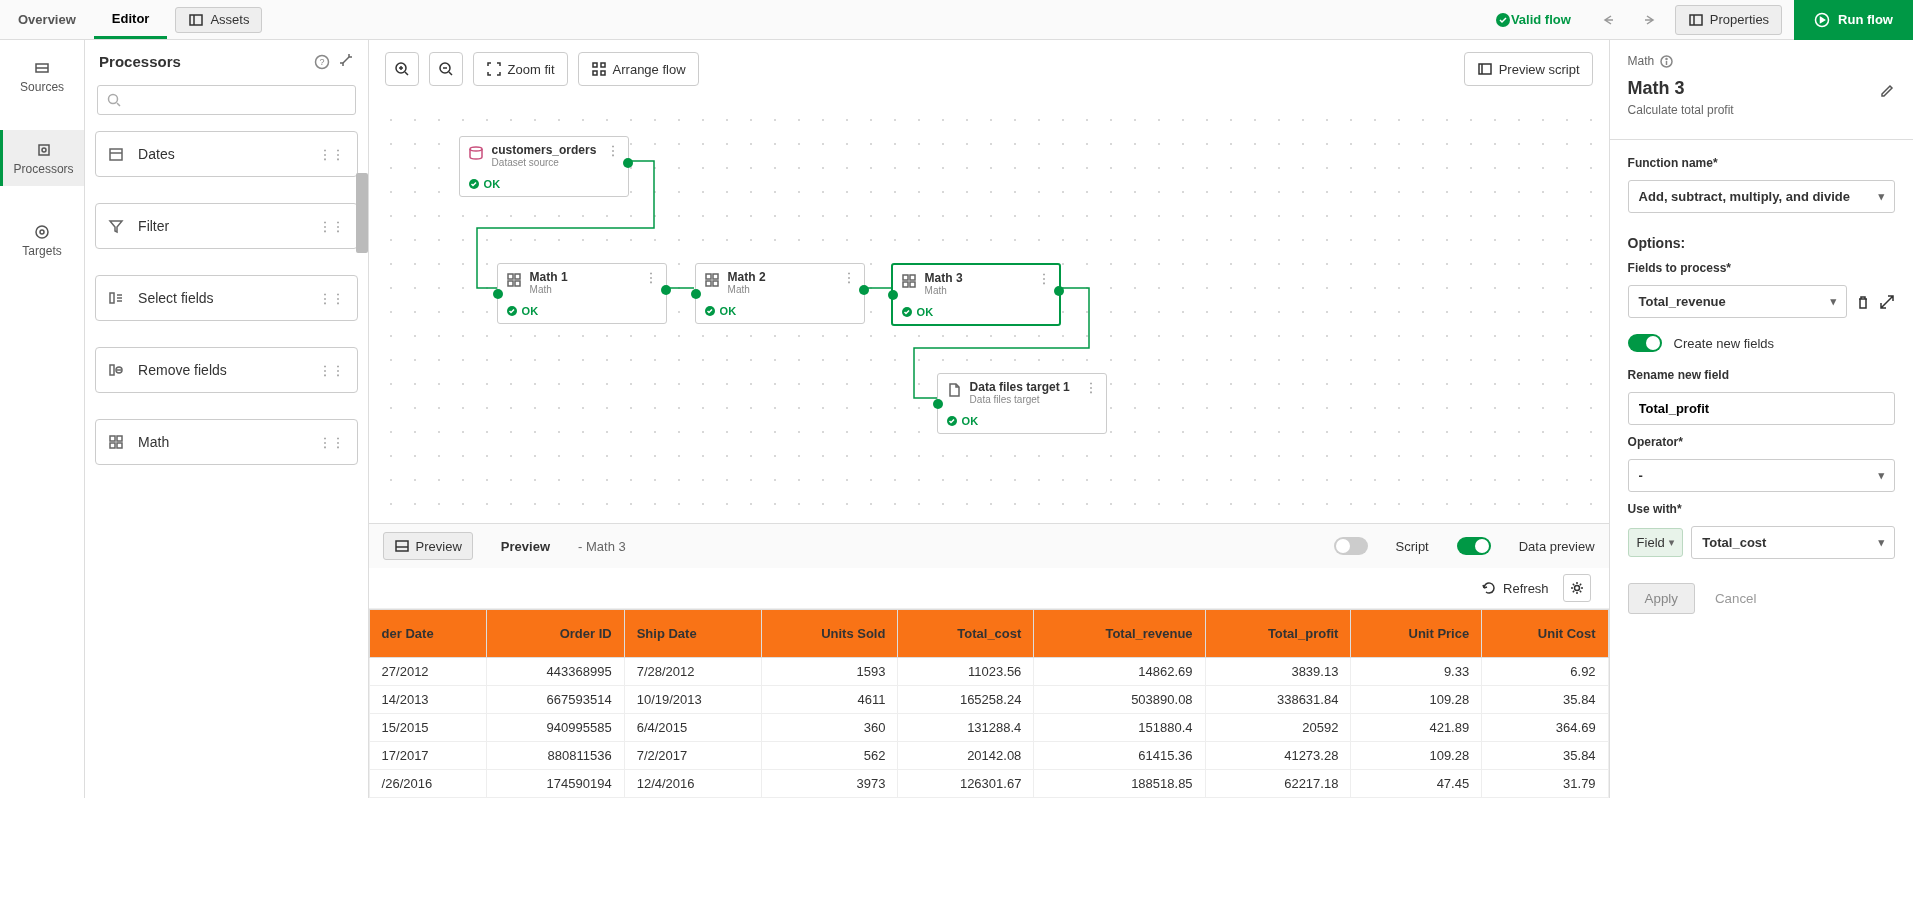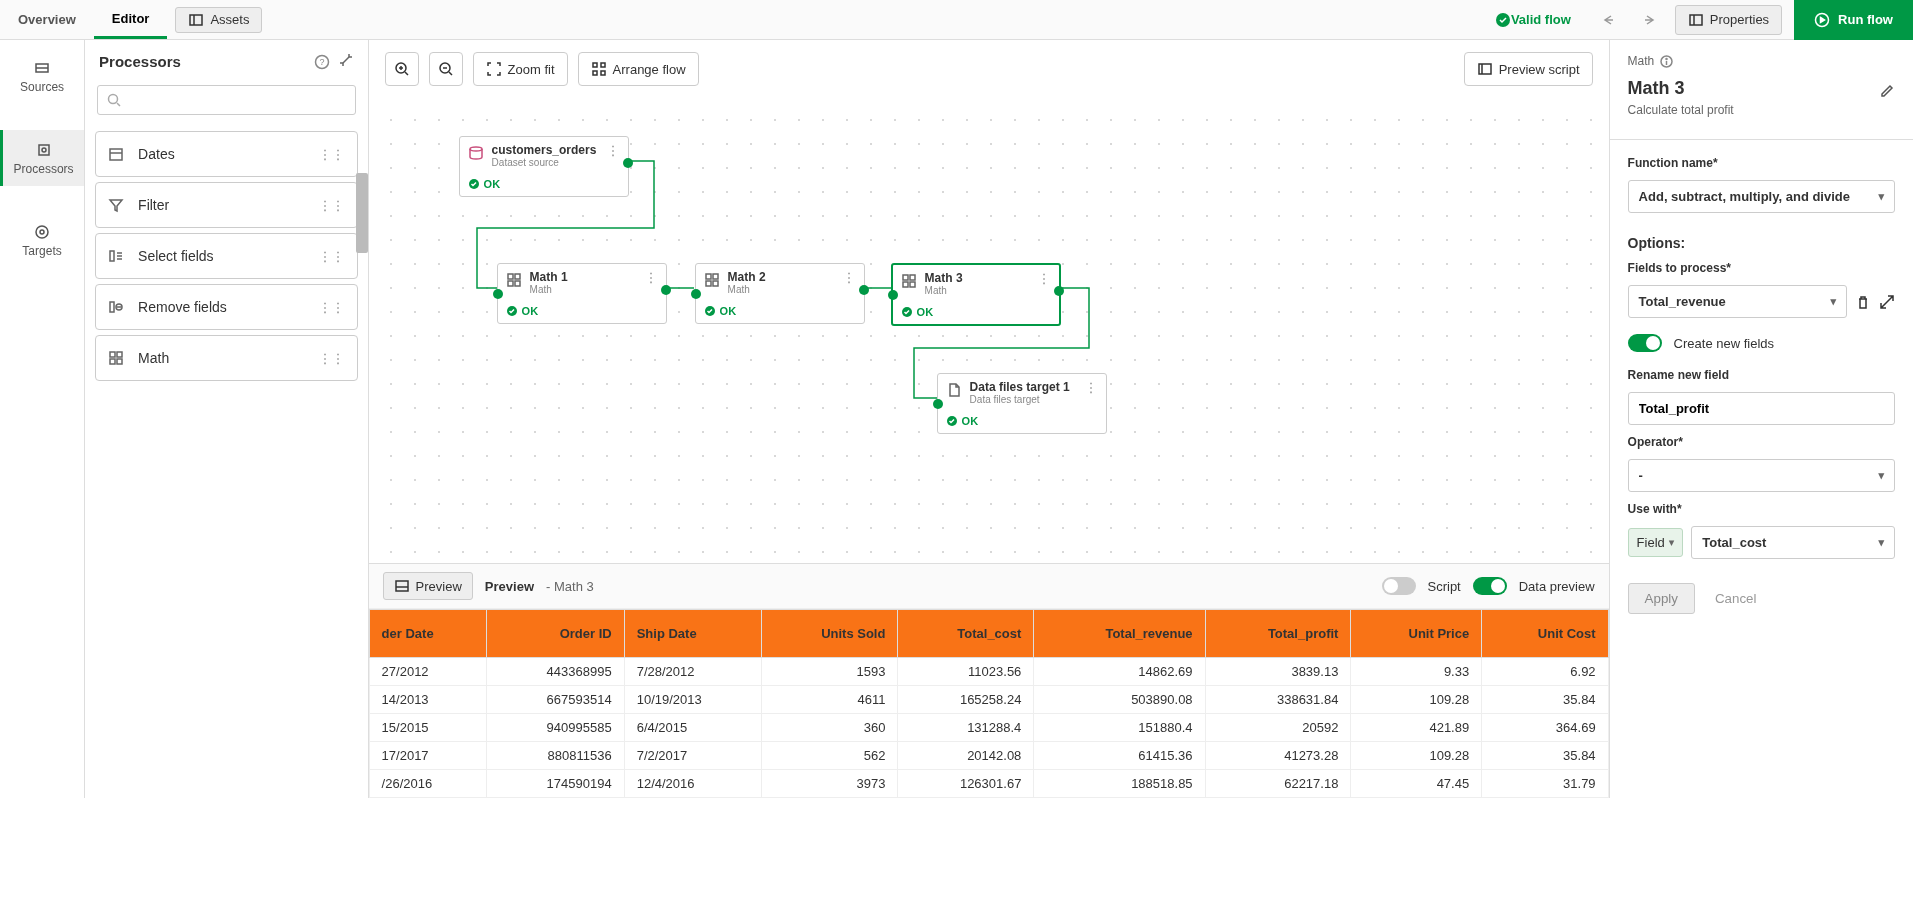--- a/index.html
+++ b/index.html
@@ -27,21 +27,21 @@
 .left-tab.active { background: #eee; border-left: 3px solid #009845; }
 
 
 .proc-panel { width: 300px; display: flex; flex-direction: column; border-right: 1px solid #ddd; }
 .proc-header { display: flex; align-items: center; gap: 8px; padding: 12px 14px 8px; }
 .proc-header h3 { font-size: 15px; font-weight: 600; margin-right: auto; }
 .collapse-icon { cursor: pointer; color: #666; }
 .proc-search { margin: 6px 12px 10px; border: 1px solid #ccc; border-radius: 3px; display: flex; align-items: center; padding: 6px 8px; }
 .proc-search input { border: none; outline: none; flex: 1; margin-left: 6px; font-size: 13px; }
 .proc-list { flex: 1; overflow-y: auto; padding: 6px 10px; position: relative; }
-.proc-item { display: flex; align-items: center; gap: 14px; padding: 14px 12px; background: #fff; border: 1px solid #ccc; border-radius: 4px; margin-bottom: 5px; cursor: grab; }
+.proc-item { display: flex; align-items: center; gap: 14px; padding: 14px 12px; background: #fff; border: 1px solid #ccc; border-radius: 4px; margin-bottom: 26px; cursor: grab; }
 .proc-item-icon { width: 18px; height: 18px; color: #666; }
 .proc-item-name { flex: 1; font-size: 14px; }
 .drag-handle { color: #888; cursor: grab; }
 .proc-scrollbar { position: absolute; right: 0; top: 0; width: 12px; height: 100%; }
 .proc-scrollbar-thumb { position: absolute; right: 0; top: 48px; width: 12px; height: 80px; background: #bbb; border-radius: 2px; }
 
 
 .canvas-wrap { flex: 1; display: flex; flex-direction: column; background: #fff; position: relative; }
 .canvas-toolbar { display: flex; align-items: center; gap: 10px; padding: 12px 16px; }
 .tool-btn { display: flex; align-items: center; gap: 6px; padding: 8px 12px; border: 1px solid #ccc; border-radius: 4px; background: #fff; cursor: pointer; font-size: 13px; }
@@ -58,21 +58,21 @@
 .node-sub { font-size: 10px; color: #888; }
 .node-menu { color: #888; cursor: pointer; }
 .node-status { padding: 4px 8px 6px; display: flex; align-items: center; gap: 4px; font-size: 11px; font-weight: 600; color: #009845; }
 .port { position: absolute; width: 10px; height: 10px; background: #009845; border-radius: 50%; }
 .port.in { left: -5px; top: 50%; transform: translateY(-50%); }
 .port.out { right: -5px; top: 35%; }
 
 svg.wires { position: absolute; inset: 0; width: 100%; height: 100%; pointer-events: none; }
 
 
-.preview-bar { display: flex; align-items: center; gap: 12px; padding: 8px 14px; border-top: 1px solid #ddd; background: #fafafa; }
+.preview-bar { display: flex; align-items: center; gap: 28px; padding: 8px 14px; border-top: 1px solid #ddd; background: #fafafa; }
 .preview-btn { display: flex; align-items: center; gap: 6px; padding: 5px 10px; border: 1px solid #ccc; border-radius: 3px; background: #eee; cursor: pointer; }
 .toggle { width: 34px; height: 18px; border-radius: 9px; position: relative; cursor: pointer; }
 .toggle.off { background: #ccc; }
 .toggle.on { background: #009845; }
 .toggle-knob { position: absolute; top: 2px; width: 14px; height: 14px; background: #fff; border-radius: 50%; }
 .toggle.off .toggle-knob { left: 2px; }
 .toggle.on .toggle-knob { right: 2px; }
 
 
 .table-toolbar { display: flex; align-items: center; justify-content: flex-end; gap: 14px; padding: 6px 18px; }
@@ -444,20 +444,34 @@
         <div class="toggle off">
             <div class="toggle-knob"></div>
           </div>
         <span>Script</span>
         <div class="toggle on">
             <div class="toggle-knob"></div>
           </div>
         <span>Data preview</span>
       </div>
 
+      <div class="table-toolbar">
+        <div class="refresh-btn">
+          <svg class="ic">
+              <path d="M3 8 a5 5 0 1 1 2 4 M3 8 l-1 -3 M3 8 l3 -1"></path>
+            </svg>
+          <span>Refresh</span>
+        </div>
+        <div class="settings-icon">
+          <svg class="ic">
+              <circle cx="8" cy="8" r="2.5"></circle>
+              <path d="M8 2 v2 M8 12 v2 M2 8 h2 M12 8 h2 M3.8 3.8 l1.4 1.4 M10.8 10.8 l1.4 1.4 M3.8 12.2 l1.4 -1.4 M10.8 5.2 l1.4 -1.4"></path>
+            </svg>
+        </div>
+      </div>
 
       <div class="table-scroll">
         <table class="data">
           <thead>
               <tr id="thead-row">
                 <th>der Date</th>
                 <th class="num">Order ID</th>
                 <th>Ship Date</th>
                 <th class="num">Units Sold</th>
                 <th class="num">Total_cost</th>

